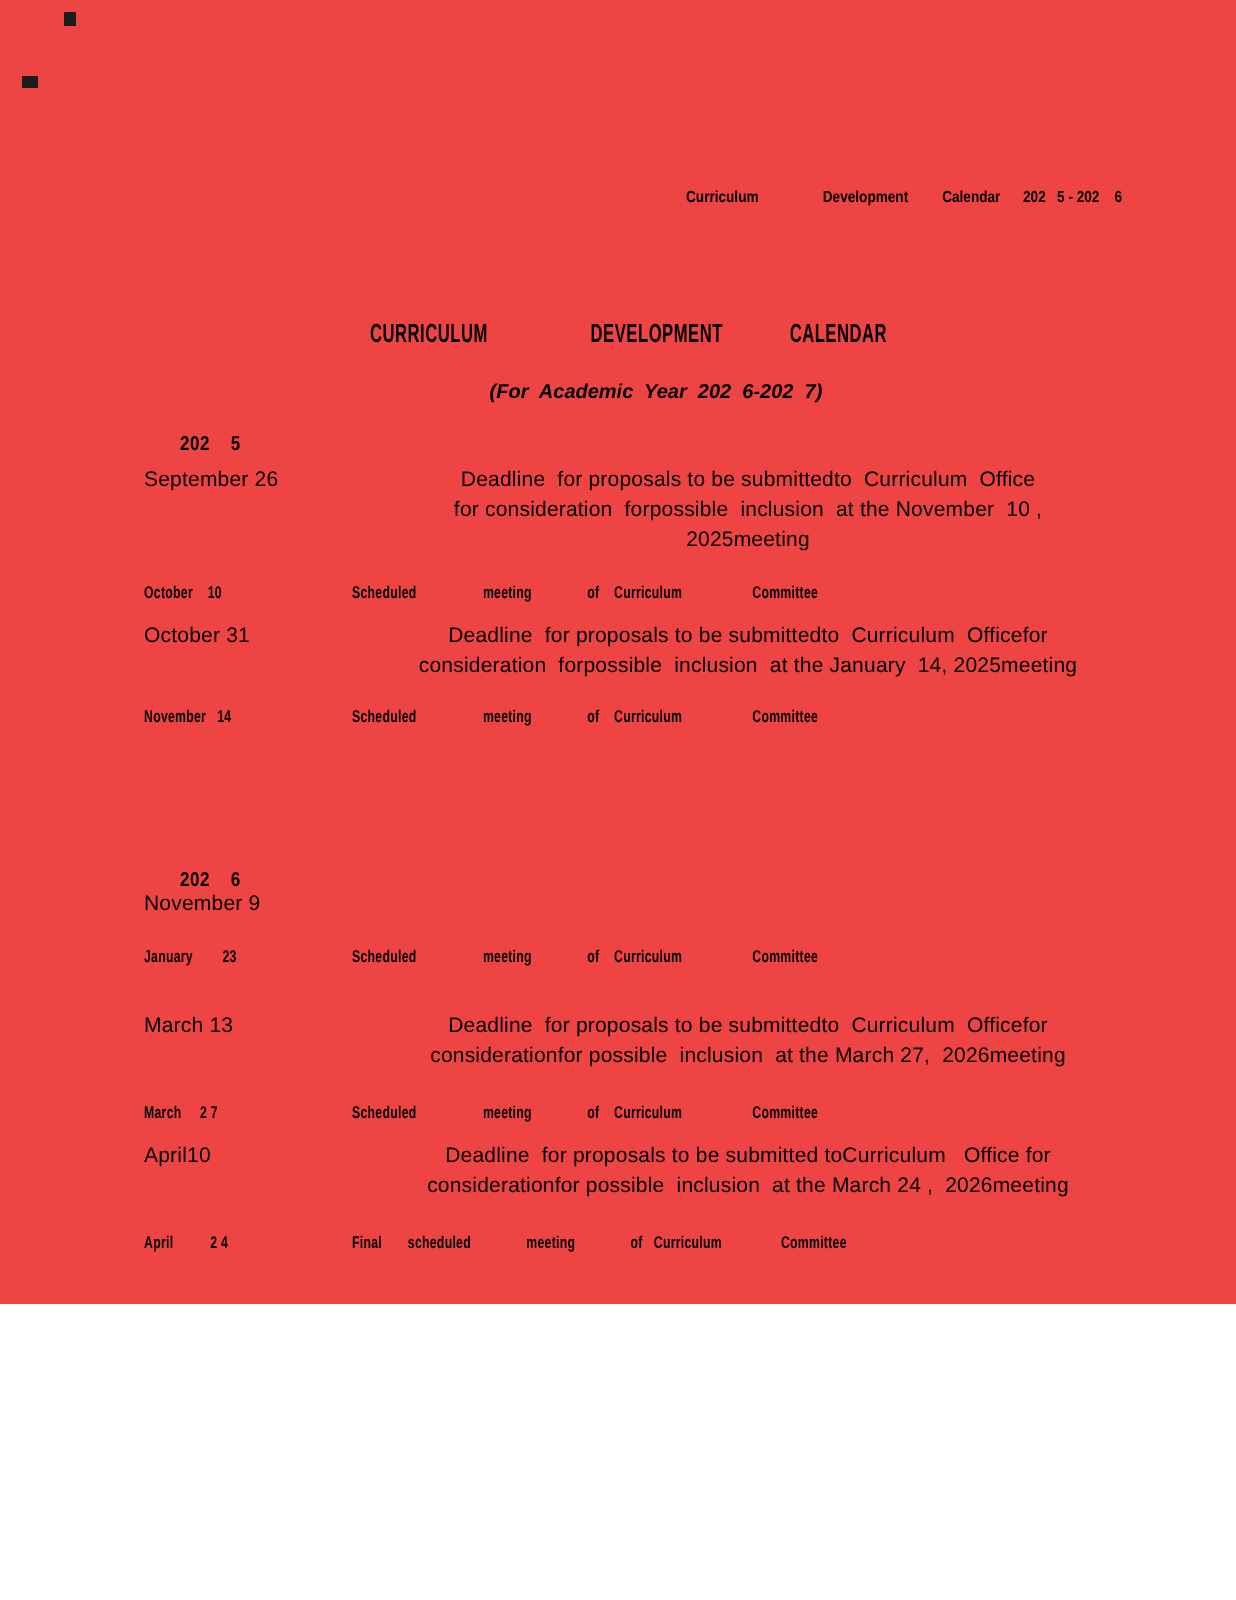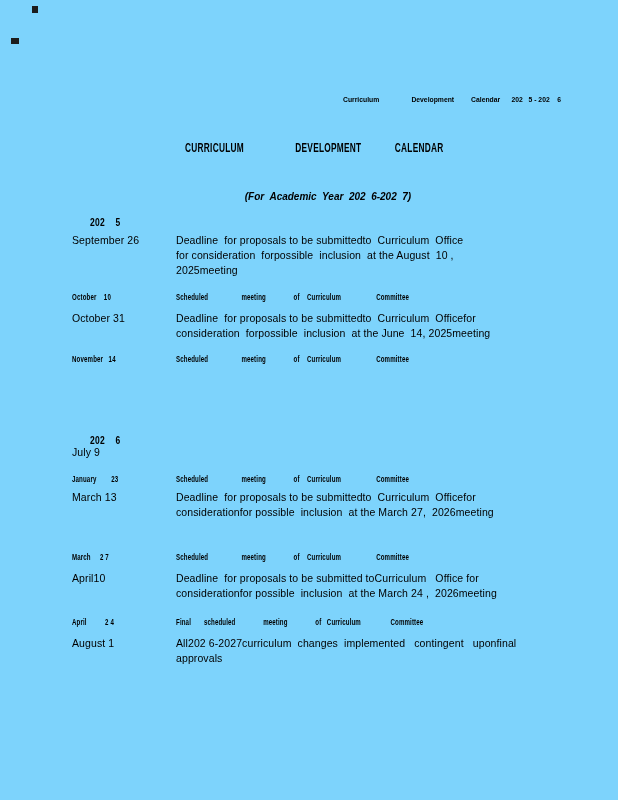--- a/index.html
+++ b/index.html
@@ -1,19 +1,19 @@
 <!DOCTYPE html>
 <html><head>
 <meta charset="utf-8">
 <style>
   html,body { margin:0; padding:0; background:#ffffff; }
   .page {
     position:relative;
-    width:618px; height:800px;
-    background:#7dd3fc;
+    width:618px; height:652px;
+    background:#ef4444;
     color:#000000;
     font-family:"Liberation Sans", sans-serif;
     overflow:hidden;
   }
   .abs { position:absolute; white-space:pre; }
   .t { white-space:pre; }
 
   
   .speck { position:absolute; background:#1c1c1c; }
   .s1 { left:32px; top:6px;  width:6px; height:7px; }
@@ -64,94 +64,94 @@
     font-size:10px;
     line-height:12px;
     letter-spacing:0.3px;
     white-space:pre;
   }
 
   
   .row { position:absolute; left:72px; width:500px; }
   .date { position:absolute; left:0; top:0; white-space:pre; }
   .desc { margin-left:104px; }
-  .reg  { font-size:10.5px; line-height:15.2px; letter-spacing:0.1px; }
+  .reg  { font-size:10.5px; line-height:15.2px; letter-spacing:0.1px;text-align:center; }
   .reg .line { white-space:pre; }
 </style>
 </head>
 <body>
 
 <div class="page">
 
   <div class="speck s1"></div>
   <div class="speck s2"></div>
 
   <div class="abs" style="left:325px; top:70px">
     <span class="header-x t">Curriculum                 Development         Calendar      202   5 - 202    6</span>
   </div>
 
-  <div class="abs" style="left:167px; top:120px">
+  <div class="abs" style="left:167px; top:140px">
     <span class="title-x t">CURRICULUM                    DEVELOPMENT             CALENDAR</span>
   </div>
 
   <div class="abs" style="left:227px; top:168px">
     <span class="subtitle-x t">(For  Academic  Year  202  6-202  7)</span>
   </div>
 
   <div class="abs" style="left:72px; top:194px">
     <span class="year-x t">202    5</span>
   </div>
 
   <div class="row reg" style="top:233px">
     <span class="date">September 26</span>
     <div class="desc">
       <div class="line">Deadline  for proposals to be submittedto  Curriculum  Office</div>
-      <div class="line">for consideration  forpossible  inclusion  at the August  10 ,</div>
+      <div class="line">for consideration  forpossible  inclusion  at the November  10 ,</div>
       <div class="line">2025meeting</div>
     </div>
   </div>
 
   <div class="row" style="top:286px">
     <span class="date"><span class="nx">October    10</span></span>
     <div class="desc">
       <div class="line"><span class="nx">Scheduled                  meeting               of    Curriculum                   Committee</span></div>
     </div>
   </div>
 
   <div class="row reg" style="top:311px">
     <span class="date">October 31</span>
     <div class="desc">
       <div class="line">Deadline  for proposals to be submittedto  Curriculum  Officefor</div>
-      <div class="line">consideration  forpossible  inclusion  at the June  14, 2025meeting</div>
+      <div class="line">consideration  forpossible  inclusion  at the January  14, 2025meeting</div>
     </div>
   </div>
 
   <div class="row" style="top:348px">
     <span class="date"><span class="nx">November   14</span></span>
     <div class="desc">
       <div class="line"><span class="nx">Scheduled                  meeting               of    Curriculum                   Committee</span></div>
     </div>
   </div>
 
   <div class="abs" style="left:72px; top:412px">
     <span class="year-x t">202    6</span>
   </div>
 
   <div class="row reg" style="top:445px">
-    <span class="date">July 9</span>
+    <span class="date">November 9</span>
   </div>
 
   <div class="row" style="top:468px">
     <span class="date"><span class="nx">January        23</span></span>
     <div class="desc">
       <div class="line"><span class="nx">Scheduled                  meeting               of    Curriculum                   Committee</span></div>
     </div>
   </div>
 
-  <div class="row reg" style="top:490px">
+  <div class="row reg" style="top:506px">
     <span class="date">March 13</span>
     <div class="desc">
       <div class="line">Deadline  for proposals to be submittedto  Curriculum  Officefor</div>
       <div class="line">considerationfor possible  inclusion  at the March 27,  2026meeting</div>
     </div>
   </div>
 
   <div class="row" style="top:546px">
     <span class="date"><span class="nx">March     2 7</span></span>
     <div class="desc">
@@ -167,21 +167,14 @@
     </div>
   </div>
 
   <div class="row" style="top:611px">
     <span class="date"><span class="nx">April          2 4</span></span>
     <div class="desc">
       <div class="line"><span class="nx">Final       scheduled               meeting               of   Curriculum                Committee</span></div>
     </div>
   </div>
 
-  <div class="row reg" style="top:636px">
-    <span class="date">August 1</span>
-    <div class="desc">
-      <div class="line">All202 6-2027curriculum  changes  implemented   contingent   uponfinal</div>
-      <div class="line">approvals</div>
-    </div>
-  </div>
 
 </div>
 
 </body></html>

